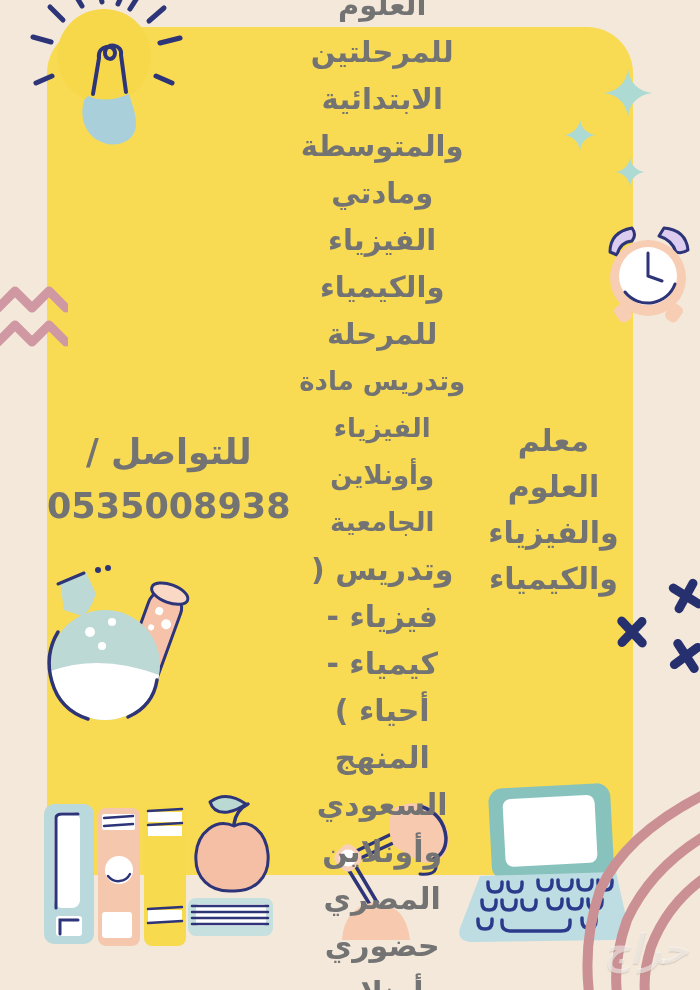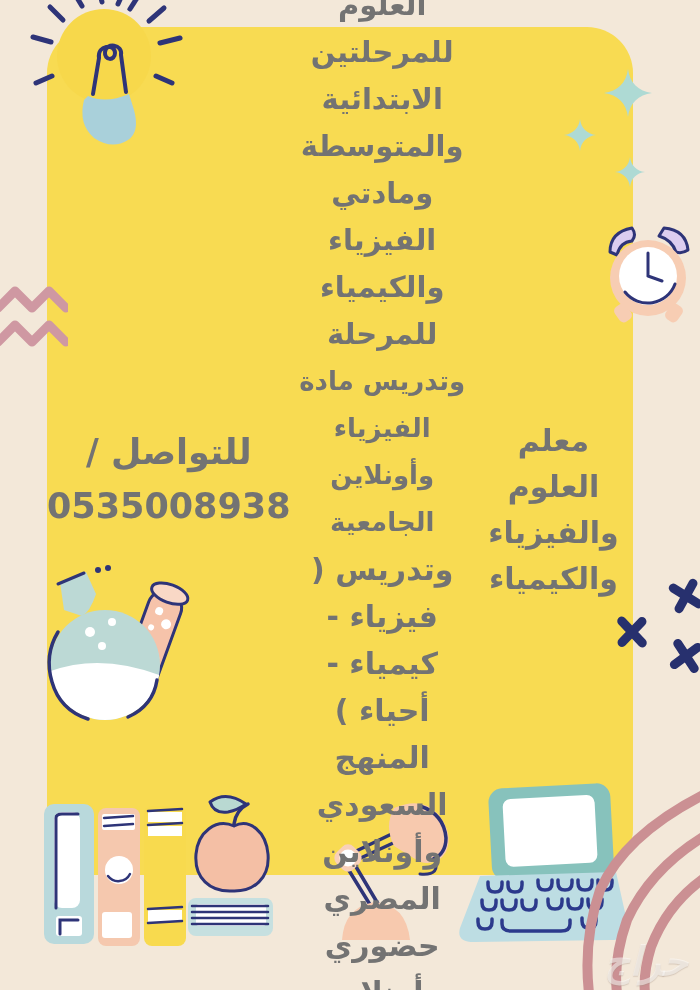--- a/index.html
+++ b/index.html
@@ -20,21 +20,21 @@
   .poster-title{margin-top:118px;font-size:30px;line-height:46px;}
   .body-block{margin-top:48px;}
   .bline{font-size:29px;line-height:47px;}
   .bline.small{font-size:26px;}
   .bline.big{font-size:30px;}
   .contact-block{margin-top:56px;}
   .contact-line{font-size:35px;line-height:54px;}
   .location-line{font-size:31px;line-height:50px;}
   svg{position:absolute;display:block;}
   .watermark{
-    position:absolute;right:12px;bottom:6px;direction:rtl;
+    position:absolute;right:12px;bottom:18px;direction:rtl;
     font-size:40px;font-weight:bold;font-style:italic;
     color:rgba(255,255,255,0.5);
     text-shadow:0 1px 1px rgba(160,140,125,0.35);
     letter-spacing:2px;
   }
 </style>
 </head>
 <body>
 
 <div class="card"></div>

